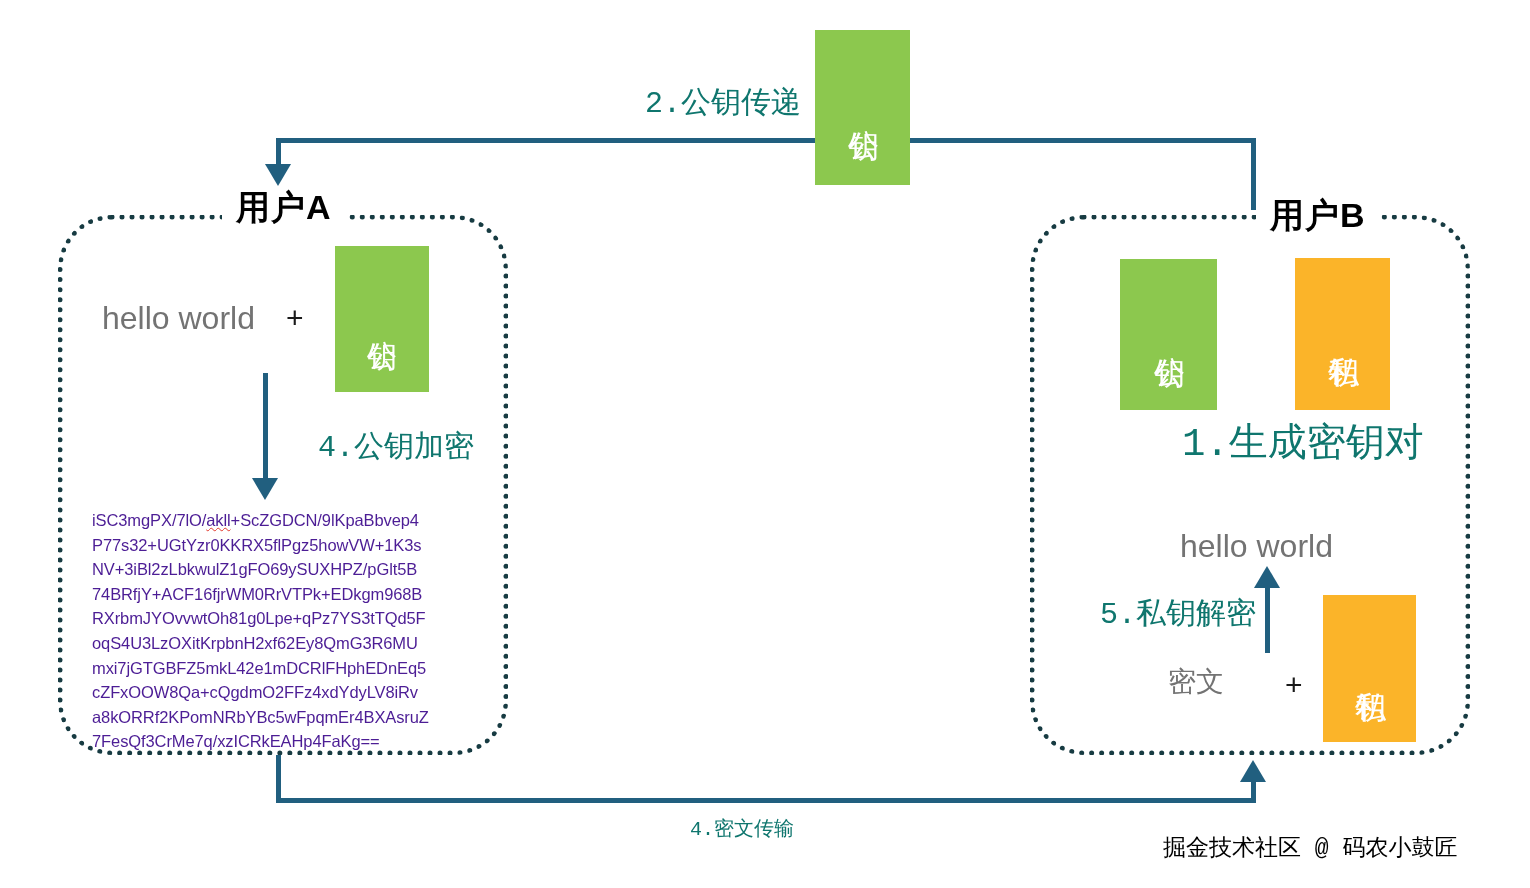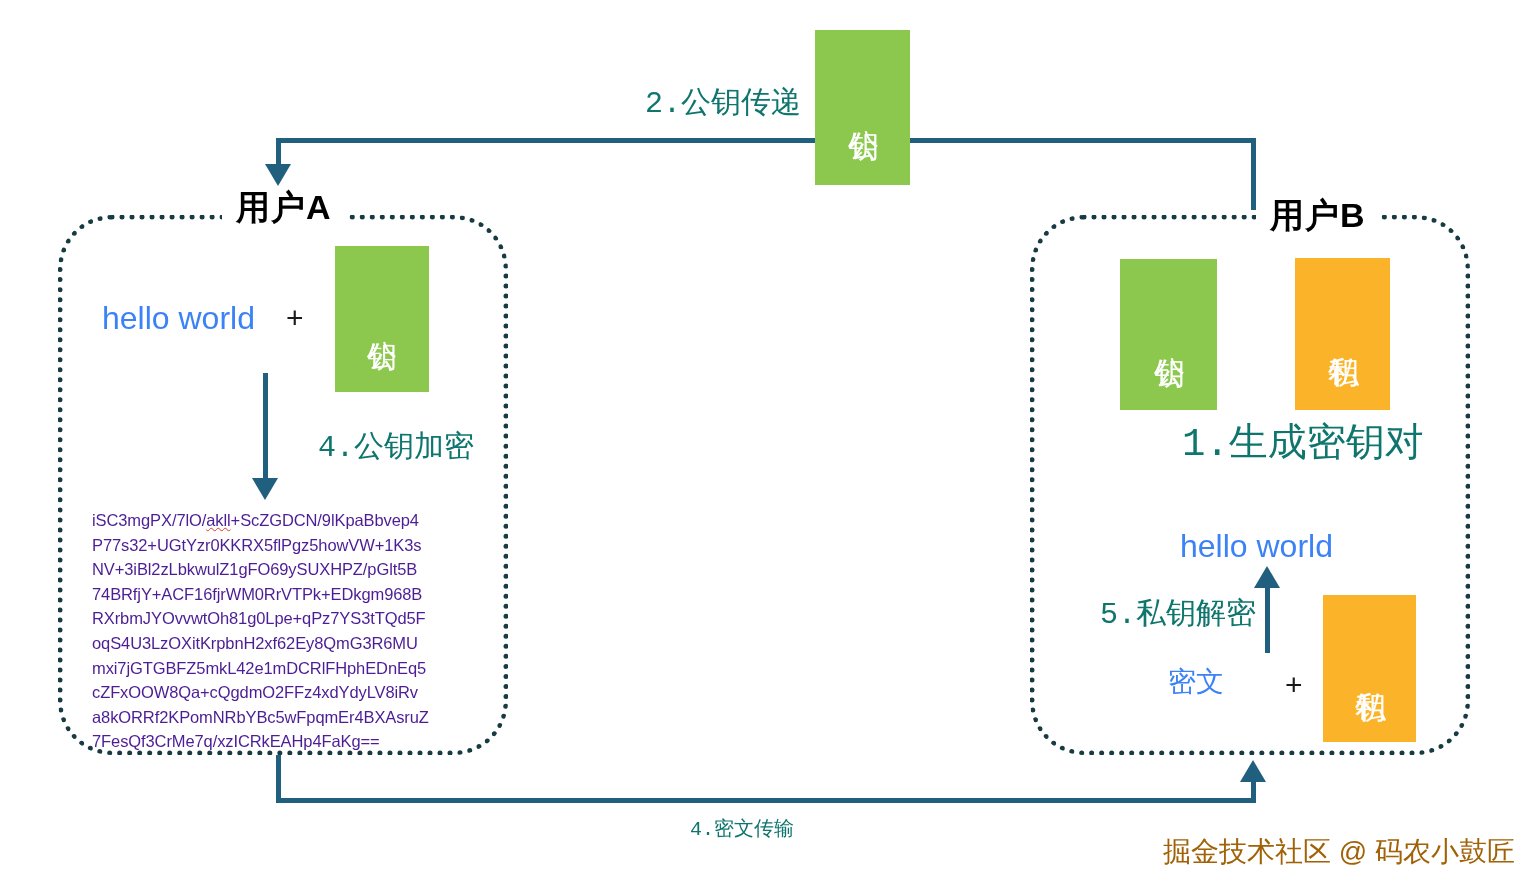--- a/index.html
+++ b/index.html
@@ -61,21 +61,21 @@
   
   .label-cn {
     font-size: 29px;
     color: #0f766e;
     white-space: nowrap;
     line-height: 1;
     font-family: Liberation Mono, monospace;
   }
   .label-plain {
     font-size: 31px;
-    color: #3b82f6;
+    color: #737373;
     white-space: nowrap;
     line-height: 1;
   }
   .plus-sign {
     font-size: 30px;
     color: #1a1a1a;
     line-height: 1;
   }
 
   
@@ -105,24 +105,25 @@
   }
   .arrow-up {
     width: 0; height: 0;
     border-left: 13px solid transparent;
     border-right: 13px solid transparent;
     border-bottom: 22px solid #215F7F;
   }
 
   
   .watermark {
-    font-size: 28px;
-    color: #a16207;
+    font-size: 23px;
+    color: #000000;
     white-space: nowrap;
     line-height: 1;
+    font-family: Liberation Mono, monospace;
   }
 </style>
 </head>
 <body>
 
 <div id="canvas">
 
   <div class="abs line-h" style="left:276px; top:138px; width:980px;"></div>
 
   <div class="abs line-v" style="left:1251px; top:138px; height:72px;"></div>

